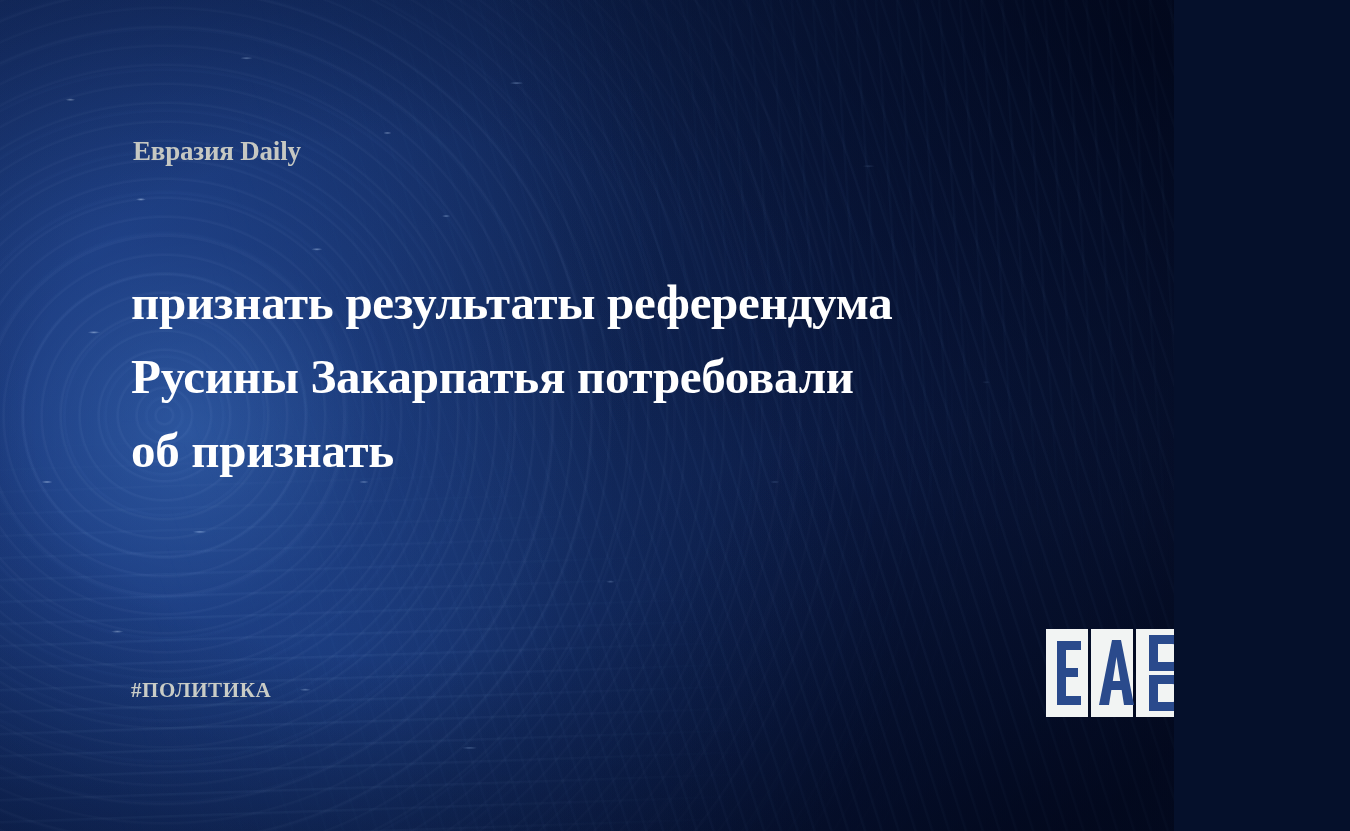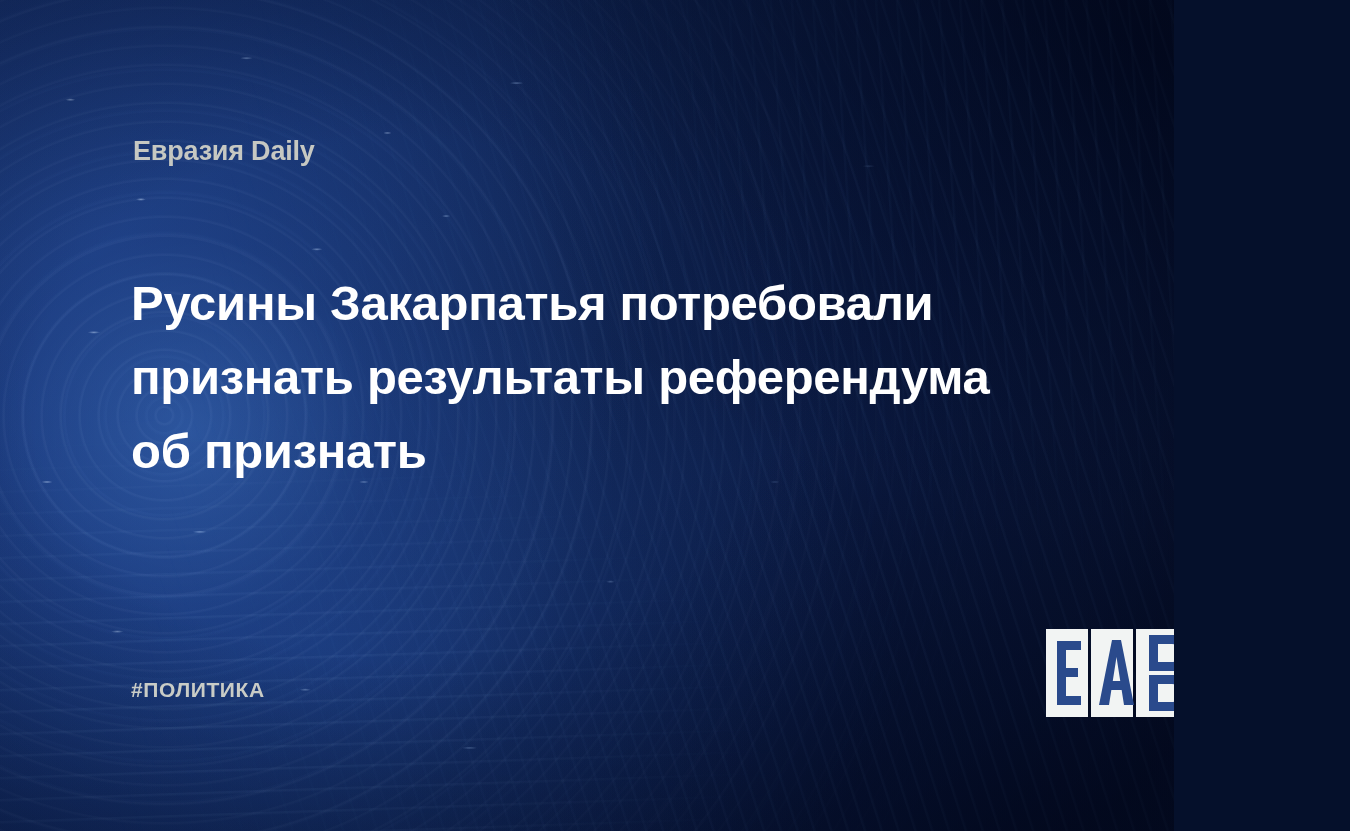--- a/index.html
+++ b/index.html
@@ -6,21 +6,21 @@
   html, body {
     margin: 0;
     padding: 0;
     background: #05102b;
   }
   #card {
     position: relative;
     width: 1174px;
     height: 831px;
     overflow: hidden;
-    font-family: Liberation Sans, sans-serif;
+    font-family: Liberation Serif, serif;
     background: #0f766e;
     user-select: none;
   }
 
   
   .bg-layer { position: absolute; inset: 0; }
 
   
   #bg-base {
     background:
@@ -189,22 +189,22 @@
   <div class="bg-layer" id="bg-arcs"></div>
   <div class="bg-layer" id="bg-streaks-diag"></div>
   <div class="bg-layer" id="bg-streaks-vert"></div>
   <div class="bg-layer" id="bg-streaks-horz"></div>
   <div class="bg-layer" id="bg-speckle"></div>
   <div class="bg-layer" id="bg-vignette"></div>
 
   <div id="brand">Евразия Daily</div>
 
   <div id="headline">
+    <span class="hl-line">признать результаты референдума</span>
     <span class="hl-line">Русины Закарпатья потребовали</span>
-    <span class="hl-line">признать результаты референдума</span>
     <span class="hl-line">об признать</span>
   </div>
 
   <div id="tag">#ПОЛИТИКА</div>
 
   <div id="logo">
     <svg viewBox="0 0 182 88" xmlns="http://www.w3.org/2000/svg" aria-hidden="true">
 
       <rect x="0" y="0" width="42" height="88" fill="#f2f4f3"></rect>
       <g fill="#2a4a8c">

